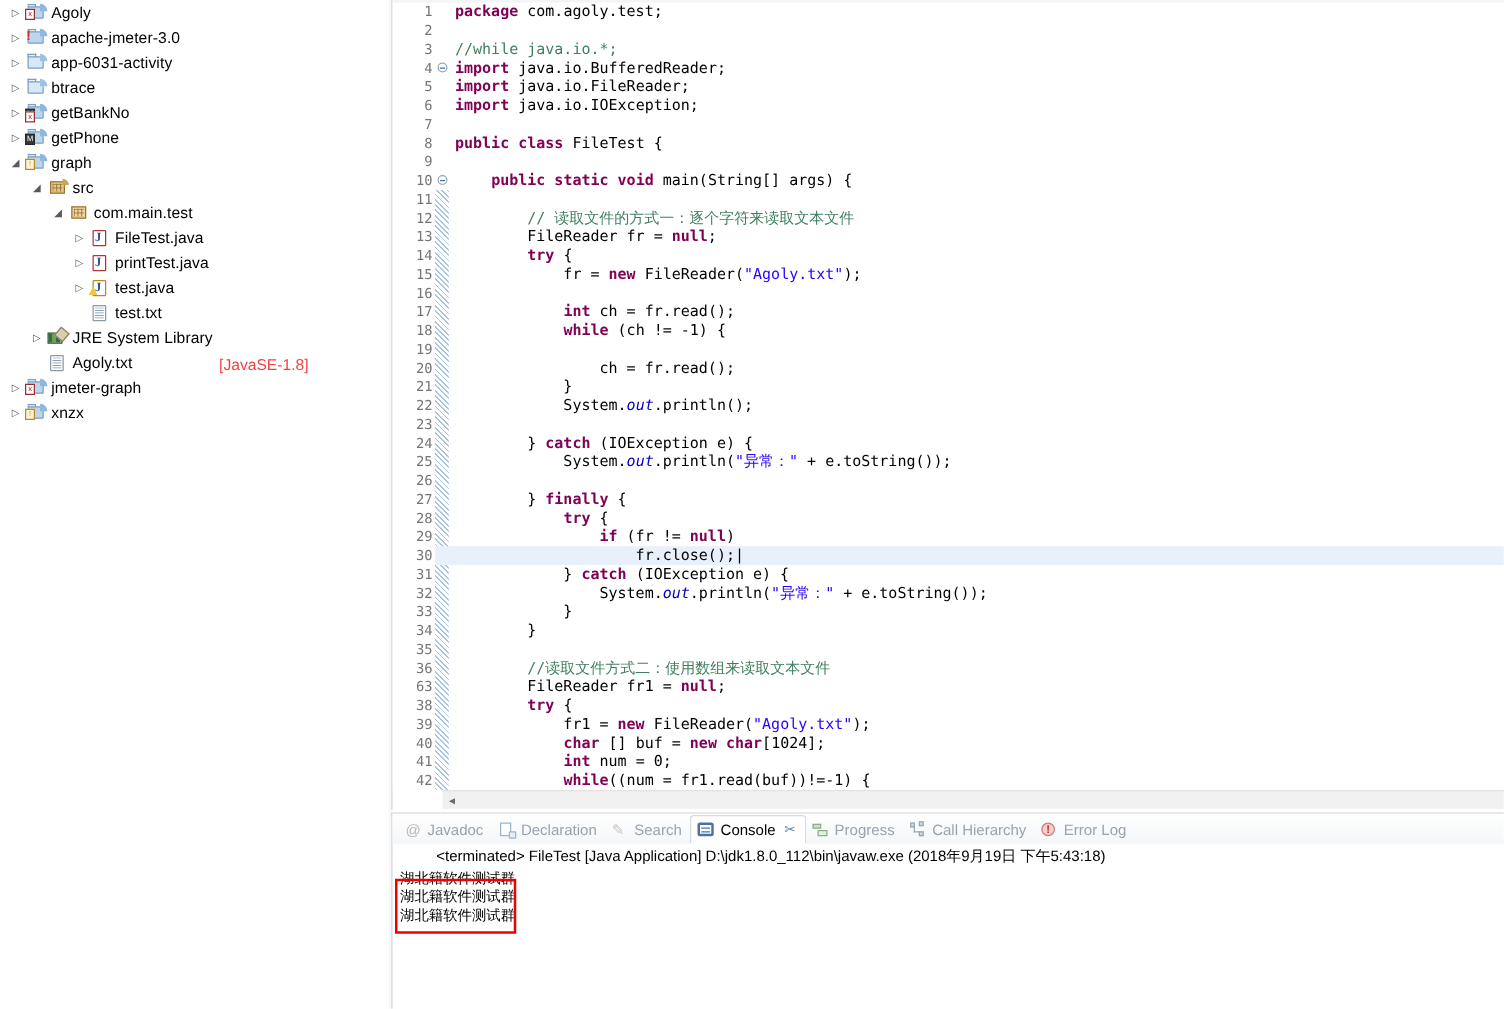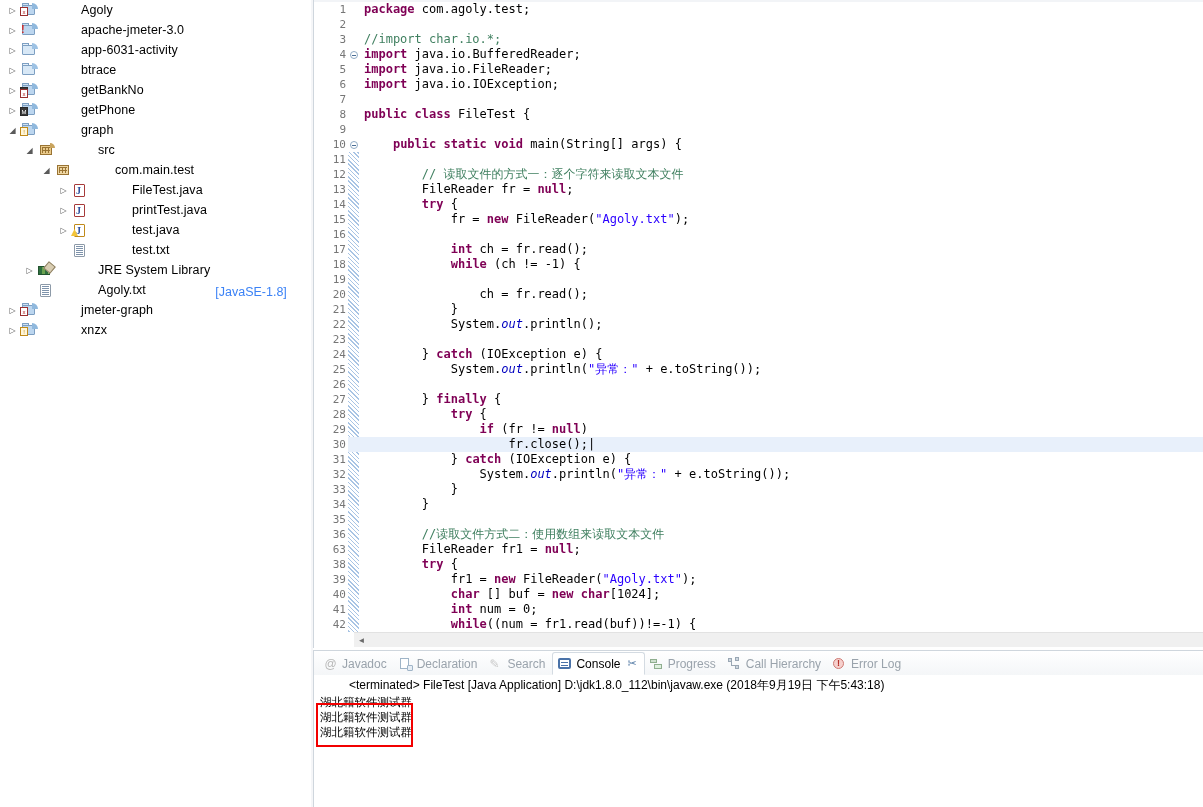--- a/index.html
+++ b/index.html
@@ -40,22 +40,22 @@
     font-size: 8px;
     color: #5a5a5a;
   }
   .twisty.none { color: transparent; }
   .tree-icon {
     width: 18px; min-width: 18px; height: 16px;
     position: relative;
     margin-right: 3px;
     display: inline-block;
   }
-  .tree-label { letter-spacing: 0.1px; margin-left: 40px; }
-  .tree-sub { color: #3b82f6; margin-left: 5px; margin-top: 44px; }
+  .tree-label { letter-spacing: 0.1px; }
+  .tree-sub { color: #ef4444; margin-left: 5px; margin-top: 44px; }
 
   
   .ic-proj .body {
     position: absolute; left: 2px; top: 3px;
     width: 13px; height: 10px;
     background: #bcd6ef;
     border: 1px solid #7d9fc2;
     border-radius: 1px 3px 1px 1px;
   }
   .ic-proj .flap {
@@ -578,21 +578,21 @@
   </div>
   <div id="explorer-right-edge"></div>
 
   <div id="editor-wrap">
     <div id="editor-top-shadow"></div>
     <div id="code-area">
       <div class="hatch" style="top:150px;height:495px;"></div>
       <div id="code-lines">
           <div class="code-line"><span class="gutter">1</span><span class="fold"></span><span class="code-text"><span class="kw">package</span> com.agoly.test;</span></div>
           <div class="code-line"><span class="gutter">2</span><span class="fold"></span><span class="code-text">&nbsp;</span></div>
-          <div class="code-line"><span class="gutter">3</span><span class="fold"></span><span class="code-text"><span class="cmt">//import char.io.*;</span></span></div>
+          <div class="code-line"><span class="gutter">3</span><span class="fold"></span><span class="code-text"><span class="cmt">//while java.io.*;</span></span></div>
           <div class="code-line"><span class="gutter">4</span><span class="fold"><span class="box"></span></span><span class="code-text"><span class="kw">import</span> java.io.BufferedReader;</span></div>
           <div class="code-line"><span class="gutter">5</span><span class="fold"></span><span class="code-text"><span class="kw">import</span> java.io.FileReader;</span></div>
           <div class="code-line"><span class="gutter">6</span><span class="fold"></span><span class="code-text"><span class="kw">import</span> java.io.IOException;</span></div>
           <div class="code-line"><span class="gutter">7</span><span class="fold"></span><span class="code-text">&nbsp;</span></div>
           <div class="code-line"><span class="gutter">8</span><span class="fold"></span><span class="code-text"><span class="kw">public class</span> FileTest {</span></div>
           <div class="code-line"><span class="gutter">9</span><span class="fold"></span><span class="code-text">&nbsp;</span></div>
           <div class="code-line"><span class="gutter">10</span><span class="fold"><span class="box"></span></span><span class="code-text">    <span class="kw">public static void</span> main(String[] args) {</span></div>
           <div class="code-line"><span class="gutter">11</span><span class="fold"></span><span class="code-text">&nbsp;</span></div>
           <div class="code-line"><span class="gutter">12</span><span class="fold"></span><span class="code-text">        <span class="cmt">// 读取文件的方式一：逐个字符来读取文本文件</span></span></div>
           <div class="code-line"><span class="gutter">13</span><span class="fold"></span><span class="code-text">        FileReader fr = <span class="kw">null</span>;</span></div>

